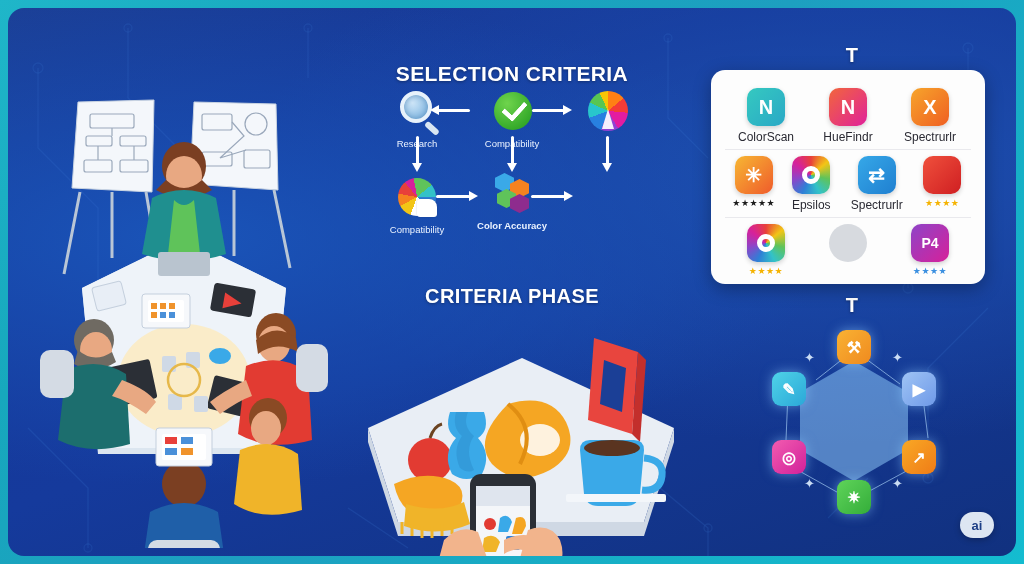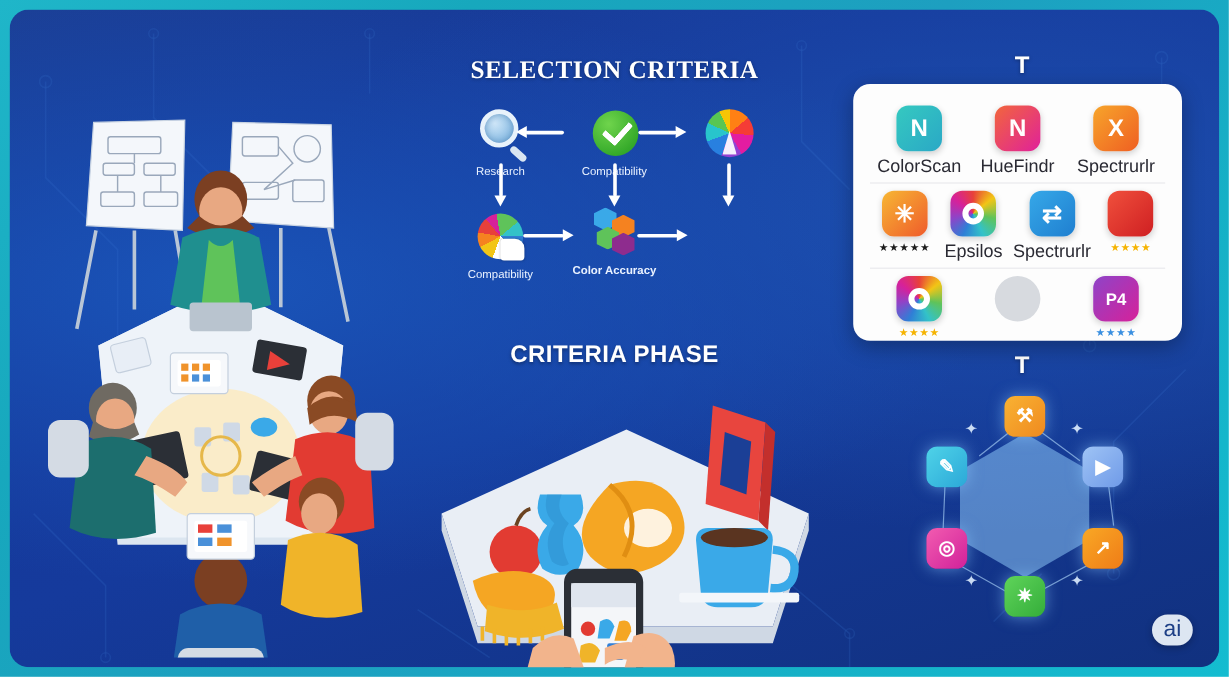--- a/index.html
+++ b/index.html
@@ -17,21 +17,21 @@
       radial-gradient(ellipse at 82% 30%, #1d4fae 0%, rgba(29,79,174,0) 50%),
       linear-gradient(160deg,#1b3f96 0%,#15379a 30%,#153a9c 55%,#11317f 100%);
   }
   .circuit { position:absolute; inset:0; opacity:.33; }
   .heading {
     position:absolute; color:#fff; font-weight:bold;
     letter-spacing:.4px; text-align:center;
     text-shadow:0 1px 3px rgba(0,0,0,.35);
   }
   #h-process { left:32px; top:38px; width:272px; font-size:21px; }
-  #h-criteria { left:370px; top:38px; width:268px; font-size:21px;font-family:Liberation Serif, serif; }
+  #h-criteria { left:370px; top:54px; width:268px; font-size:21px; }
   #h-testing { left:370px; top:277px; width:268px; font-size:20px; }
   #h-apps { left:760px; top:36px; width:168px; font-size:20px; }
   #h-picks { left:770px; top:286px; width:148px; font-size:20px; }
 
   
   .crit { position:absolute; left:352px; top:80px; width:300px; height:170px; }
   .node { position:absolute; width:70px; text-align:center; }
   .node .ic { width:46px; height:46px; margin:0 auto 5px; position:relative; }
   .node .lb { color:#eaf2ff; font-size:9.5px; line-height:1.1; white-space:nowrap; }
   .n1 { left:22px;  top:0px;  }
@@ -89,21 +89,21 @@
   
   .apppanel { position:absolute; left:703px; top:62px; width:274px; height:214px;
     background:#fdfdfd; border-radius:14px; box-shadow:0 5px 18px rgba(0,0,0,.3); padding:12px 14px; }
   .approw { display:flex; align-items:flex-start; justify-content:space-around;
     border-bottom:1px solid #e9e9ed; padding:6px 0 5px; }
   .approw:last-child { border-bottom:none; }
   .appcell { width:74px; text-align:center; }
   .appico { width:38px; height:38px; margin:0 auto 4px; border-radius:10px;
     position:relative; color:#fff; font-weight:bold; font-size:20px;
     display:flex; align-items:center; justify-content:center; box-shadow:0 2px 5px rgba(0,0,0,.18); }
-  .appname { font-size:15px; color:#2a2a33; white-space:nowrap; }
+  .appname { font-size:12px; color:#2a2a33; white-space:nowrap; }
   .stars { font-size:9px; letter-spacing:.5px; }
   .s-black { color:#1b1b1b; } .s-gold { color:#f5b301; } .s-blue { color:#3a8fe0; }
   .i-teal   { background:linear-gradient(135deg,#35c9c0,#2aa8c6); }
   .i-pink   { background:linear-gradient(135deg,#f2663c,#e0219a); }
   .i-orange { background:linear-gradient(135deg,#f7a52b,#ef5f22); }
   .i-amber  { background:linear-gradient(135deg,#f7b733,#ef5b2b); }
   .i-rain   { background:conic-gradient(#e8403a,#f2c516,#5fc35a,#33c2c8,#2f7fd6,#8e44c8,#d6219a,#e8403a); }
   .i-blue   { background:linear-gradient(135deg,#36a8e8,#1f7fd0); }
   .i-red    { background:linear-gradient(135deg,#f0503c,#cf1f22); }
   .i-purple { background:linear-gradient(135deg,#8e44c8,#d6219a); }
@@ -127,21 +127,21 @@
   .p-ur    { left:142px;top:44px;   background:linear-gradient(135deg,#9fc4f5,#6f9ae8); }
   .p-lr    { left:142px;top:112px;  background:linear-gradient(135deg,#f9a825,#ef7c17); }
   .p-bot   { left:77px; top:152px;  background:linear-gradient(135deg,#5fd45a,#34ad3a); }
   .p-ll    { left:12px; top:112px;  background:linear-gradient(135deg,#f25cb0,#d1219a); }
   .p-ul    { left:12px; top:44px;   background:linear-gradient(135deg,#4fd3e8,#2ba8d8); }
   .spark { position:absolute; color:#dfefff; font-size:13px; opacity:.9; }
 
   
   .illus { position:absolute; }
   .ai-badge { position:absolute; right:22px; bottom:18px; width:34px; height:26px;
-    border-radius:13px; background:#dde6f2; color:#1d3f86; font-size:19px; font-weight:normal;
+    border-radius:13px; background:#dde6f2; color:#1d3f86; font-size:13px; font-weight:bold;
     display:flex; align-items:center; justify-content:center; box-shadow:0 2px 6px rgba(0,0,0,.25); }
 </style>
 </head>
 <body>
 
 <div class="frame">
 
   <svg class="circuit" viewBox="0 0 1008 548" preserveAspectRatio="none">
     <g stroke="#3f7fd8" stroke-width="1.3" fill="none" opacity="0.55">
       <path d="M30 60 L30 140 L90 200 L90 300"></path>

